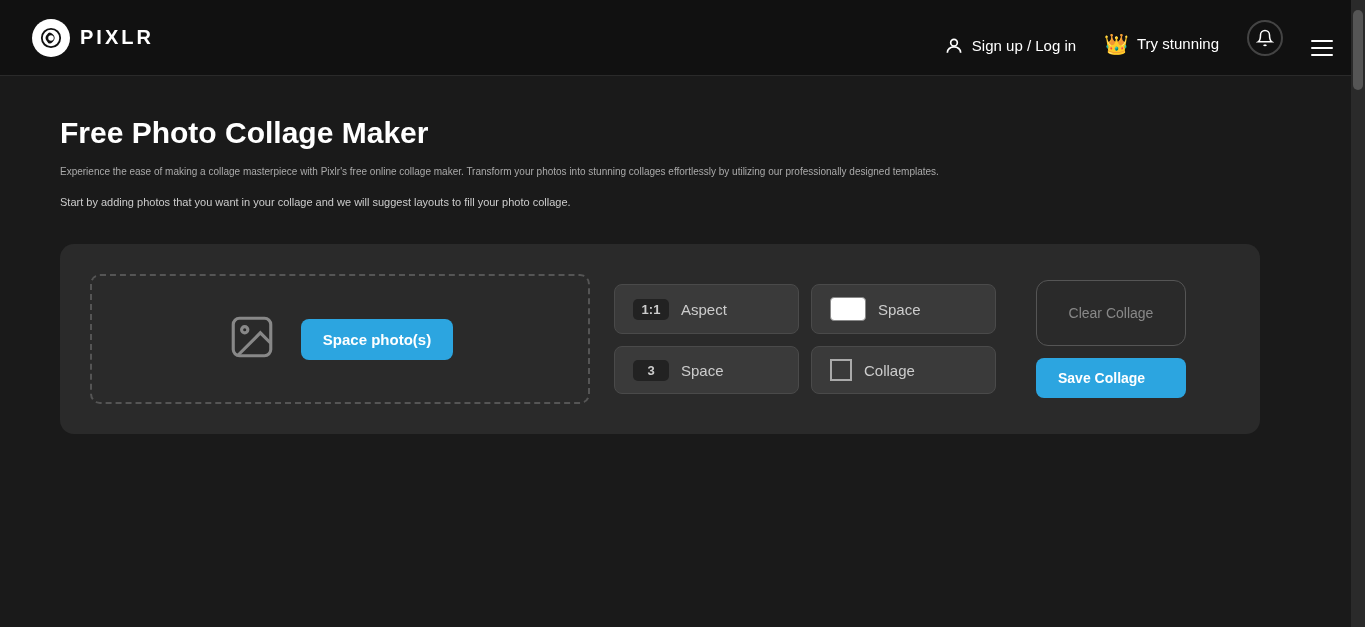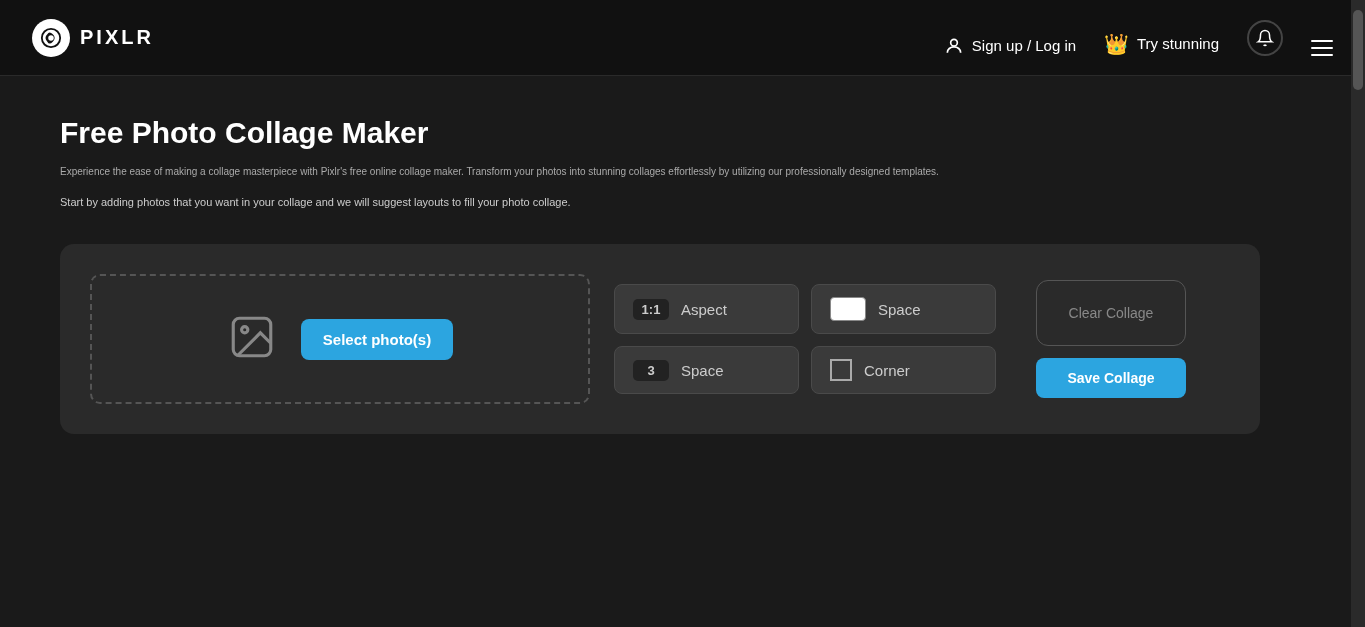--- a/index.html
+++ b/index.html
@@ -253,21 +253,21 @@
     .btn-save {
       background: #2ca5e0;
       border: none;
       color: #ffffff;
       border-radius: 8px;
       padding: 12px 22px;
       font-size: 14px;
       font-weight: 600;
       cursor: pointer;
       min-width: 150px;
-      text-align: center;
+      text-align: left;
     }
   </style>
 </head>
 <body>
 
 <nav class="navbar">
   <div class="navbar-logo">
     <div class="logo-icon">
       <svg viewBox="0 0 24 24" fill="none">
         <circle cx="12" cy="12" r="10" stroke="#111" stroke-width="2" fill="white"></circle>
@@ -311,21 +311,21 @@
   <div class="collage-panel">
 
     <div class="upload-area">
       <div class="upload-icon">
         <svg width="50" height="50" viewBox="0 0 24 24" fill="none" stroke="#888888" stroke-width="1.5">
           <rect x="3" y="3" width="18" height="18" rx="3" ry="3"></rect>
           <circle cx="8.5" cy="8.5" r="1.5"></circle>
           <polyline points="21 15 16 10 5 21"></polyline>
         </svg>
       </div>
-      <button class="select-btn">Select photo(s)</button>
+      <button class="select-btn">Space photo(s)</button>
     </div>
 
     <div class="controls-section">
       <div class="controls-row">
 
         <div class="control-box">
           <span class="control-badge">1:1</span>
           <span class="control-label">Aspect</span>
         </div>
 
@@ -336,21 +336,21 @@
       </div>
       <div class="controls-row">
 
         <div class="control-box">
           <span class="control-badge">3</span>
           <span class="control-label">Space</span>
         </div>
 
         <div class="control-box">
           <div class="corner-box-icon"></div>
-          <span class="control-label">Corner</span>
+          <span class="control-label">Collage</span>
         </div>
       </div>
     </div>
 
     <div class="action-buttons">
       <button class="btn-clear">Clear Collage</button>
       <button class="btn-save">Save Collage</button>
     </div>
 
   </div>

